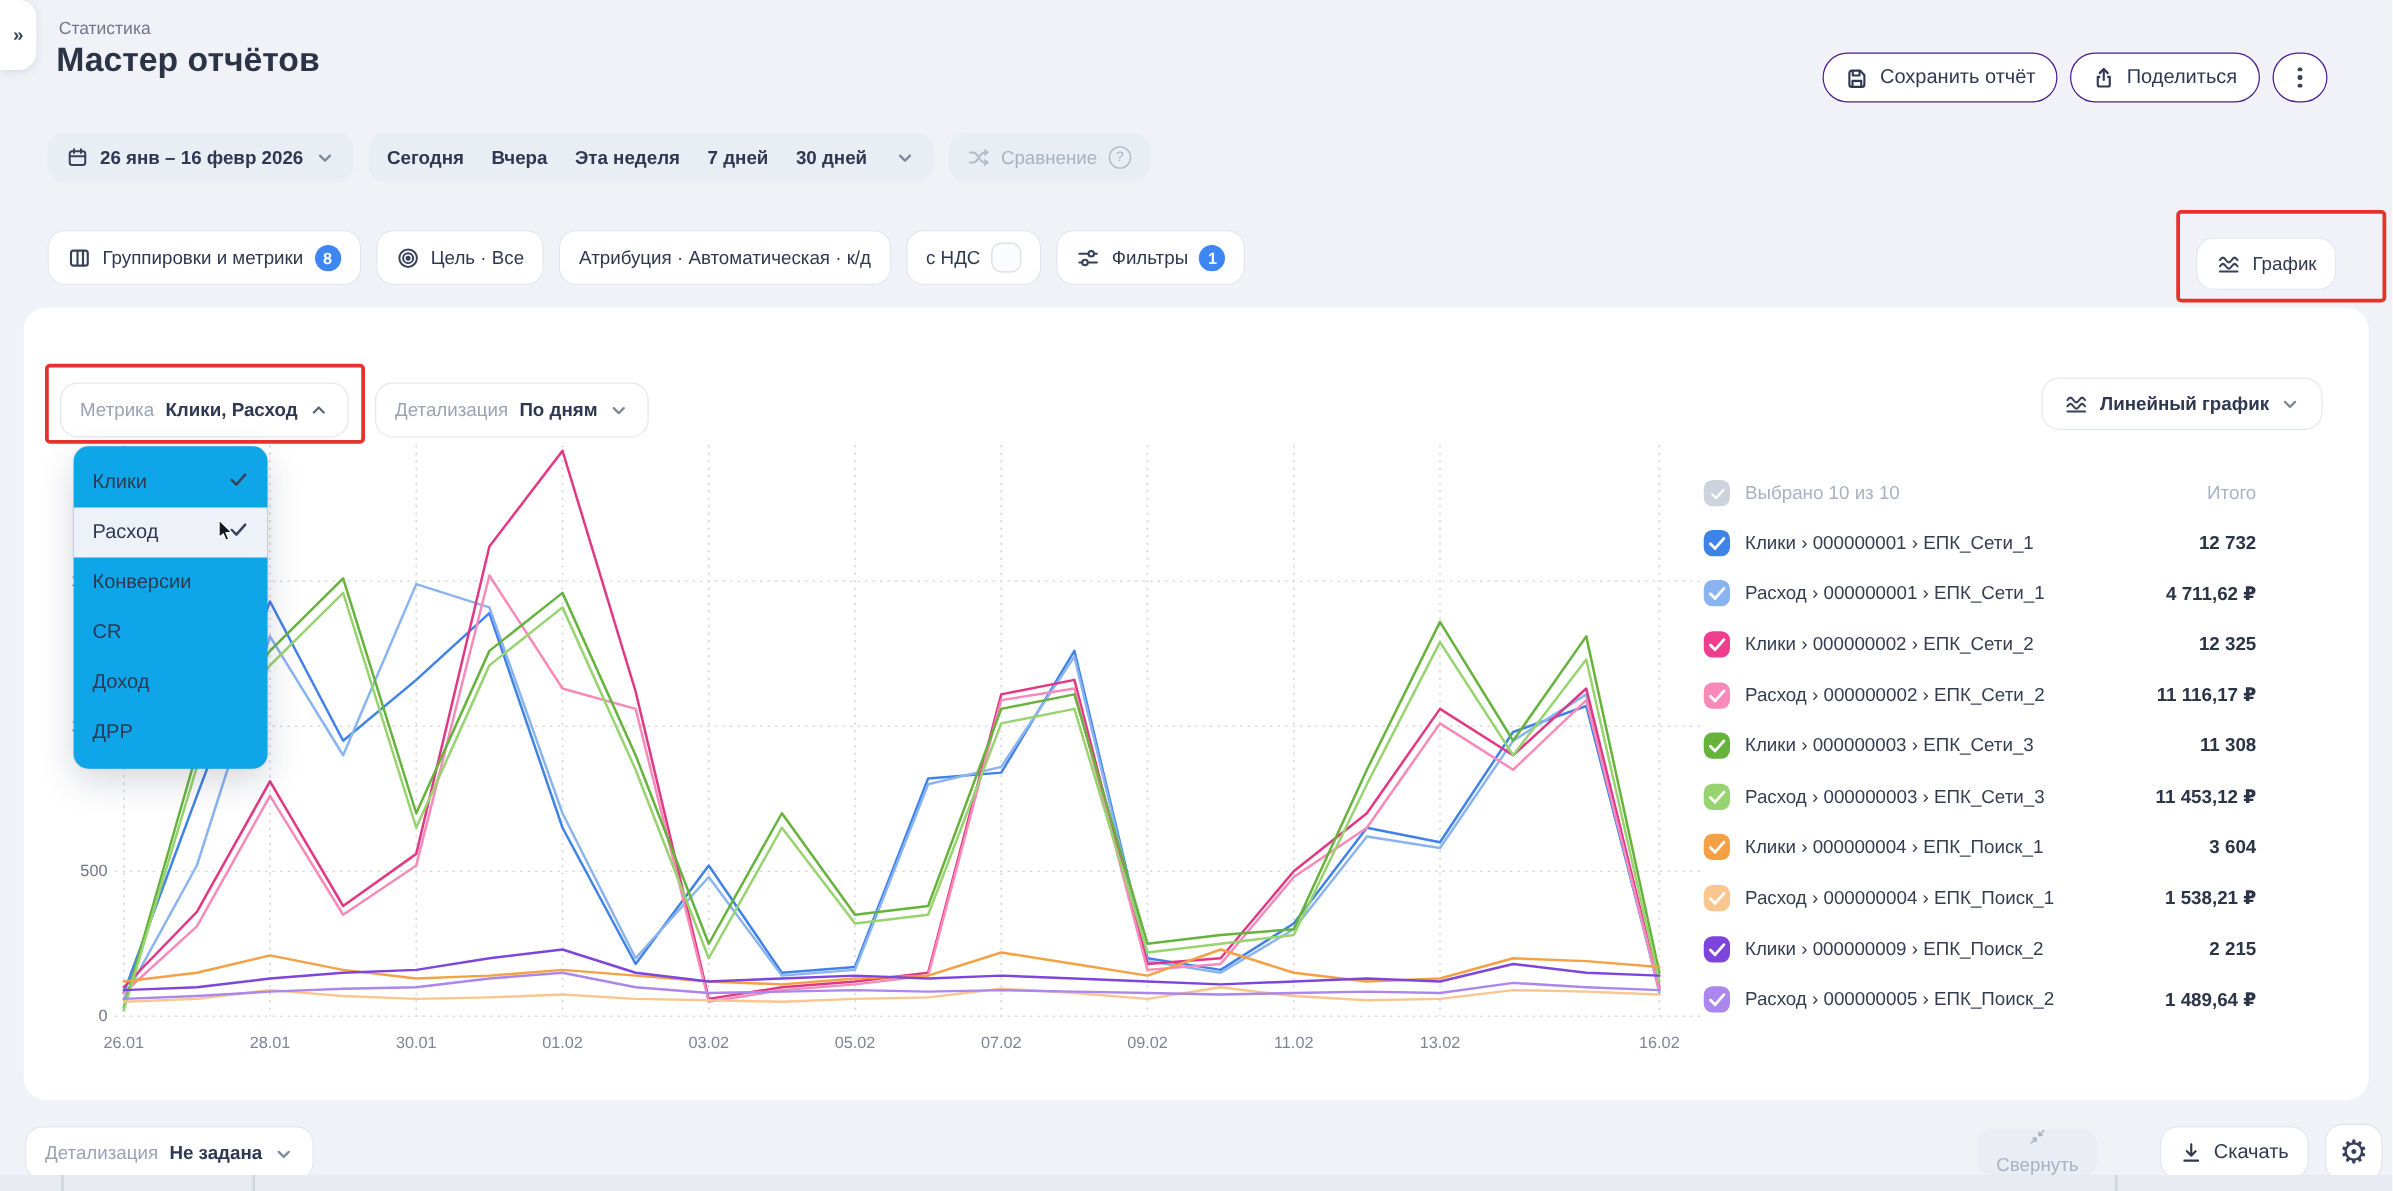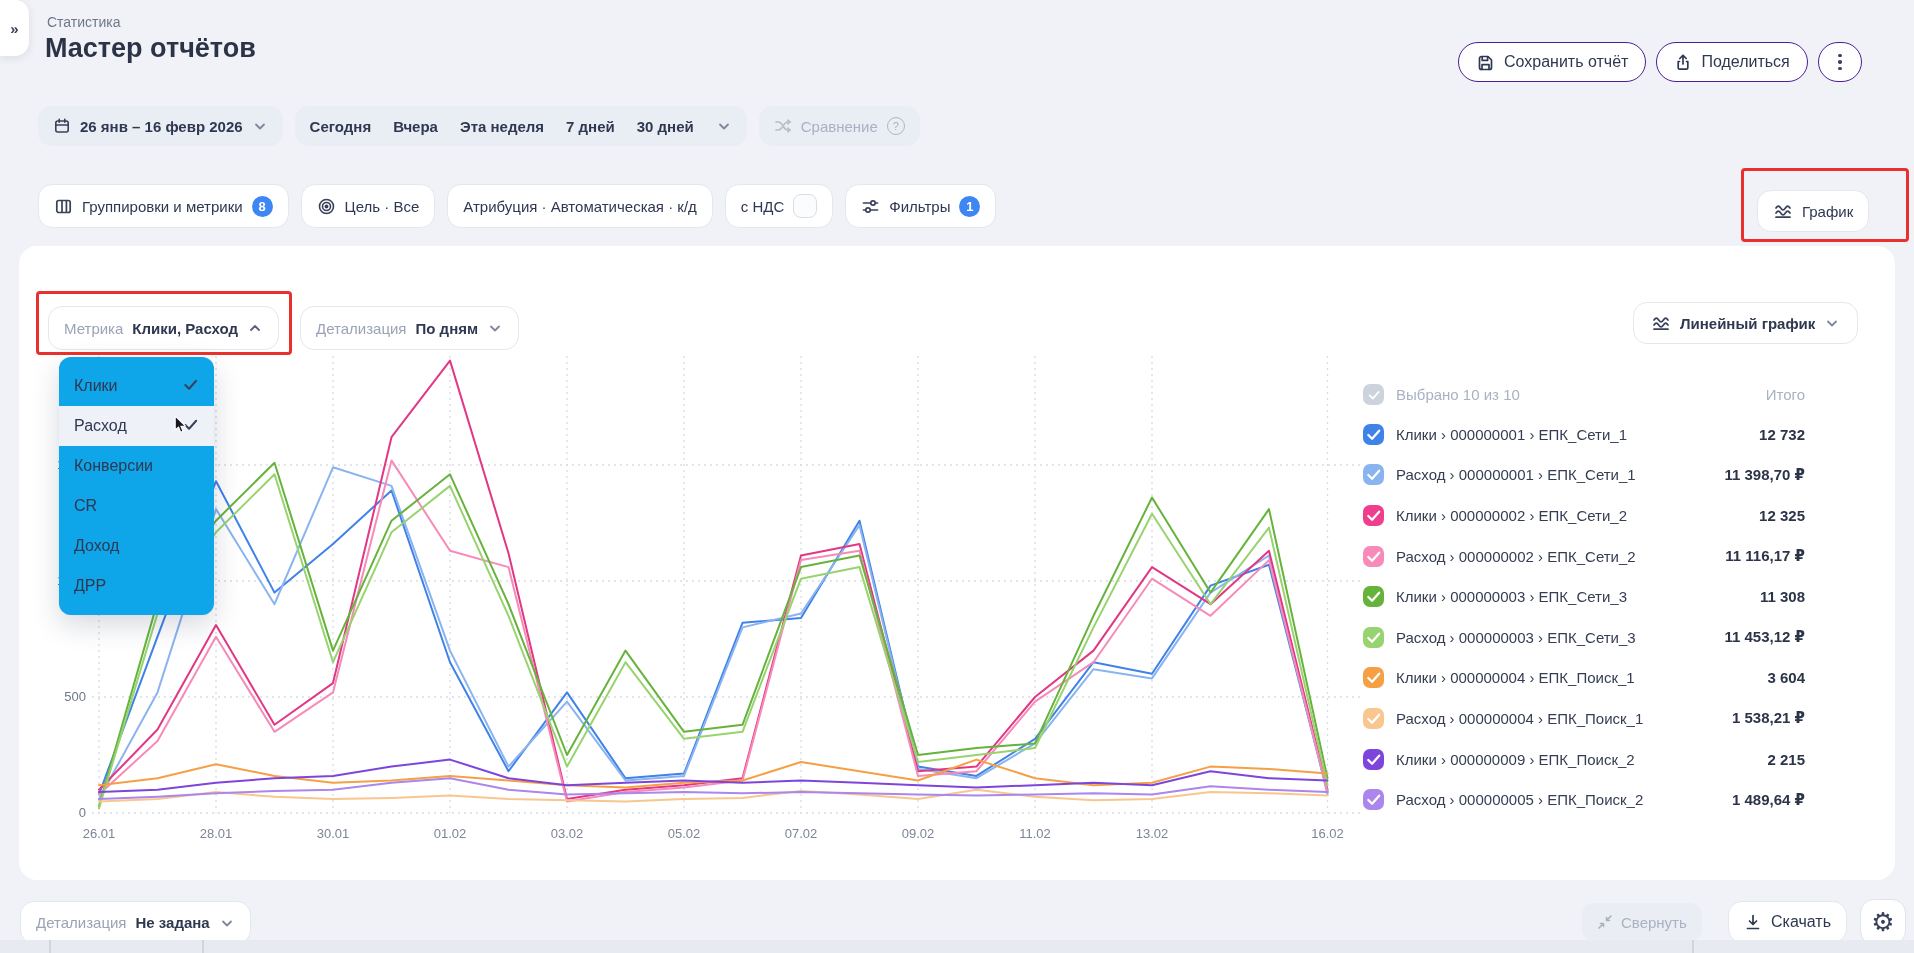--- a/index.html
+++ b/index.html
@@ -83,21 +83,21 @@
   .cbox { width:21px; height:21px; border-radius:7px; display:flex; align-items:center;
     justify-content:center; flex:none; }
   .cbox.gray { background:#ccd3dd; }
   .l-label { flex:1; font-size:15px; color:#343d52; white-space:nowrap; }
   .l-value { font-size:15px; font-weight:bold; color:#2c3448; white-space:nowrap; }
 
   
   .footer-pill { left:20px; top:901px; height:43px; }
   .collapse-btn { left:1582px; top:903px; height:38px; background:#eaedf3; border:none;
     color:#a9b2c2; border-radius:12px; display:flex; align-items:center; gap:8px;
-    padding:0 15px; font-size:15px; }
+    padding:0 15px; font-size:15px;flex-direction:column; }
   .download-btn { left:1728px; top:901px; height:42px; }
   .gear-btn { left:1860px; top:899px; width:46px; height:46px; background:#fff;
     border:1px solid #e0e4eb; border-radius:14px; display:flex; align-items:center;
     justify-content:center; font-size:26px; color:#39415a; font-family:"DejaVu Sans",sans-serif; }
 
   .table-edge { left:0; top:940px; width:1914px; height:13px; background:#e7eaf0; }
   .table-edge i { position:absolute; top:0; width:2px; height:13px; background:#d0d5df; }
 </style>
 </head>
 <body>
@@ -339,21 +339,21 @@
         <span class="l-label">Клики › 000000001 › ЕПК_Сети_1</span>
         <span class="l-value">12 732</span>
       </div>
       <div class="legend-row">
         <span class="cbox" style="background:#8ab4f0">
           <svg width="17" height="17" viewBox="0 0 18 18" fill="none" stroke="#fff" stroke-width="2.4" stroke-linecap="round" stroke-linejoin="round">
             <path d="M3.5 9.5l4 4 7.5-8.5"></path>
           </svg>
         </span>
         <span class="l-label">Расход › 000000001 › ЕПК_Сети_1</span>
-        <span class="l-value">11 398,70 ₽</span>
+        <span class="l-value">4 711,62 ₽</span>
       </div>
       <div class="legend-row">
         <span class="cbox" style="background:#ef3e8e">
           <svg width="17" height="17" viewBox="0 0 18 18" fill="none" stroke="#fff" stroke-width="2.4" stroke-linecap="round" stroke-linejoin="round">
             <path d="M3.5 9.5l4 4 7.5-8.5"></path>
           </svg>
         </span>
         <span class="l-label">Клики › 000000002 › ЕПК_Сети_2</span>
         <span class="l-value">12 325</span>
       </div>

